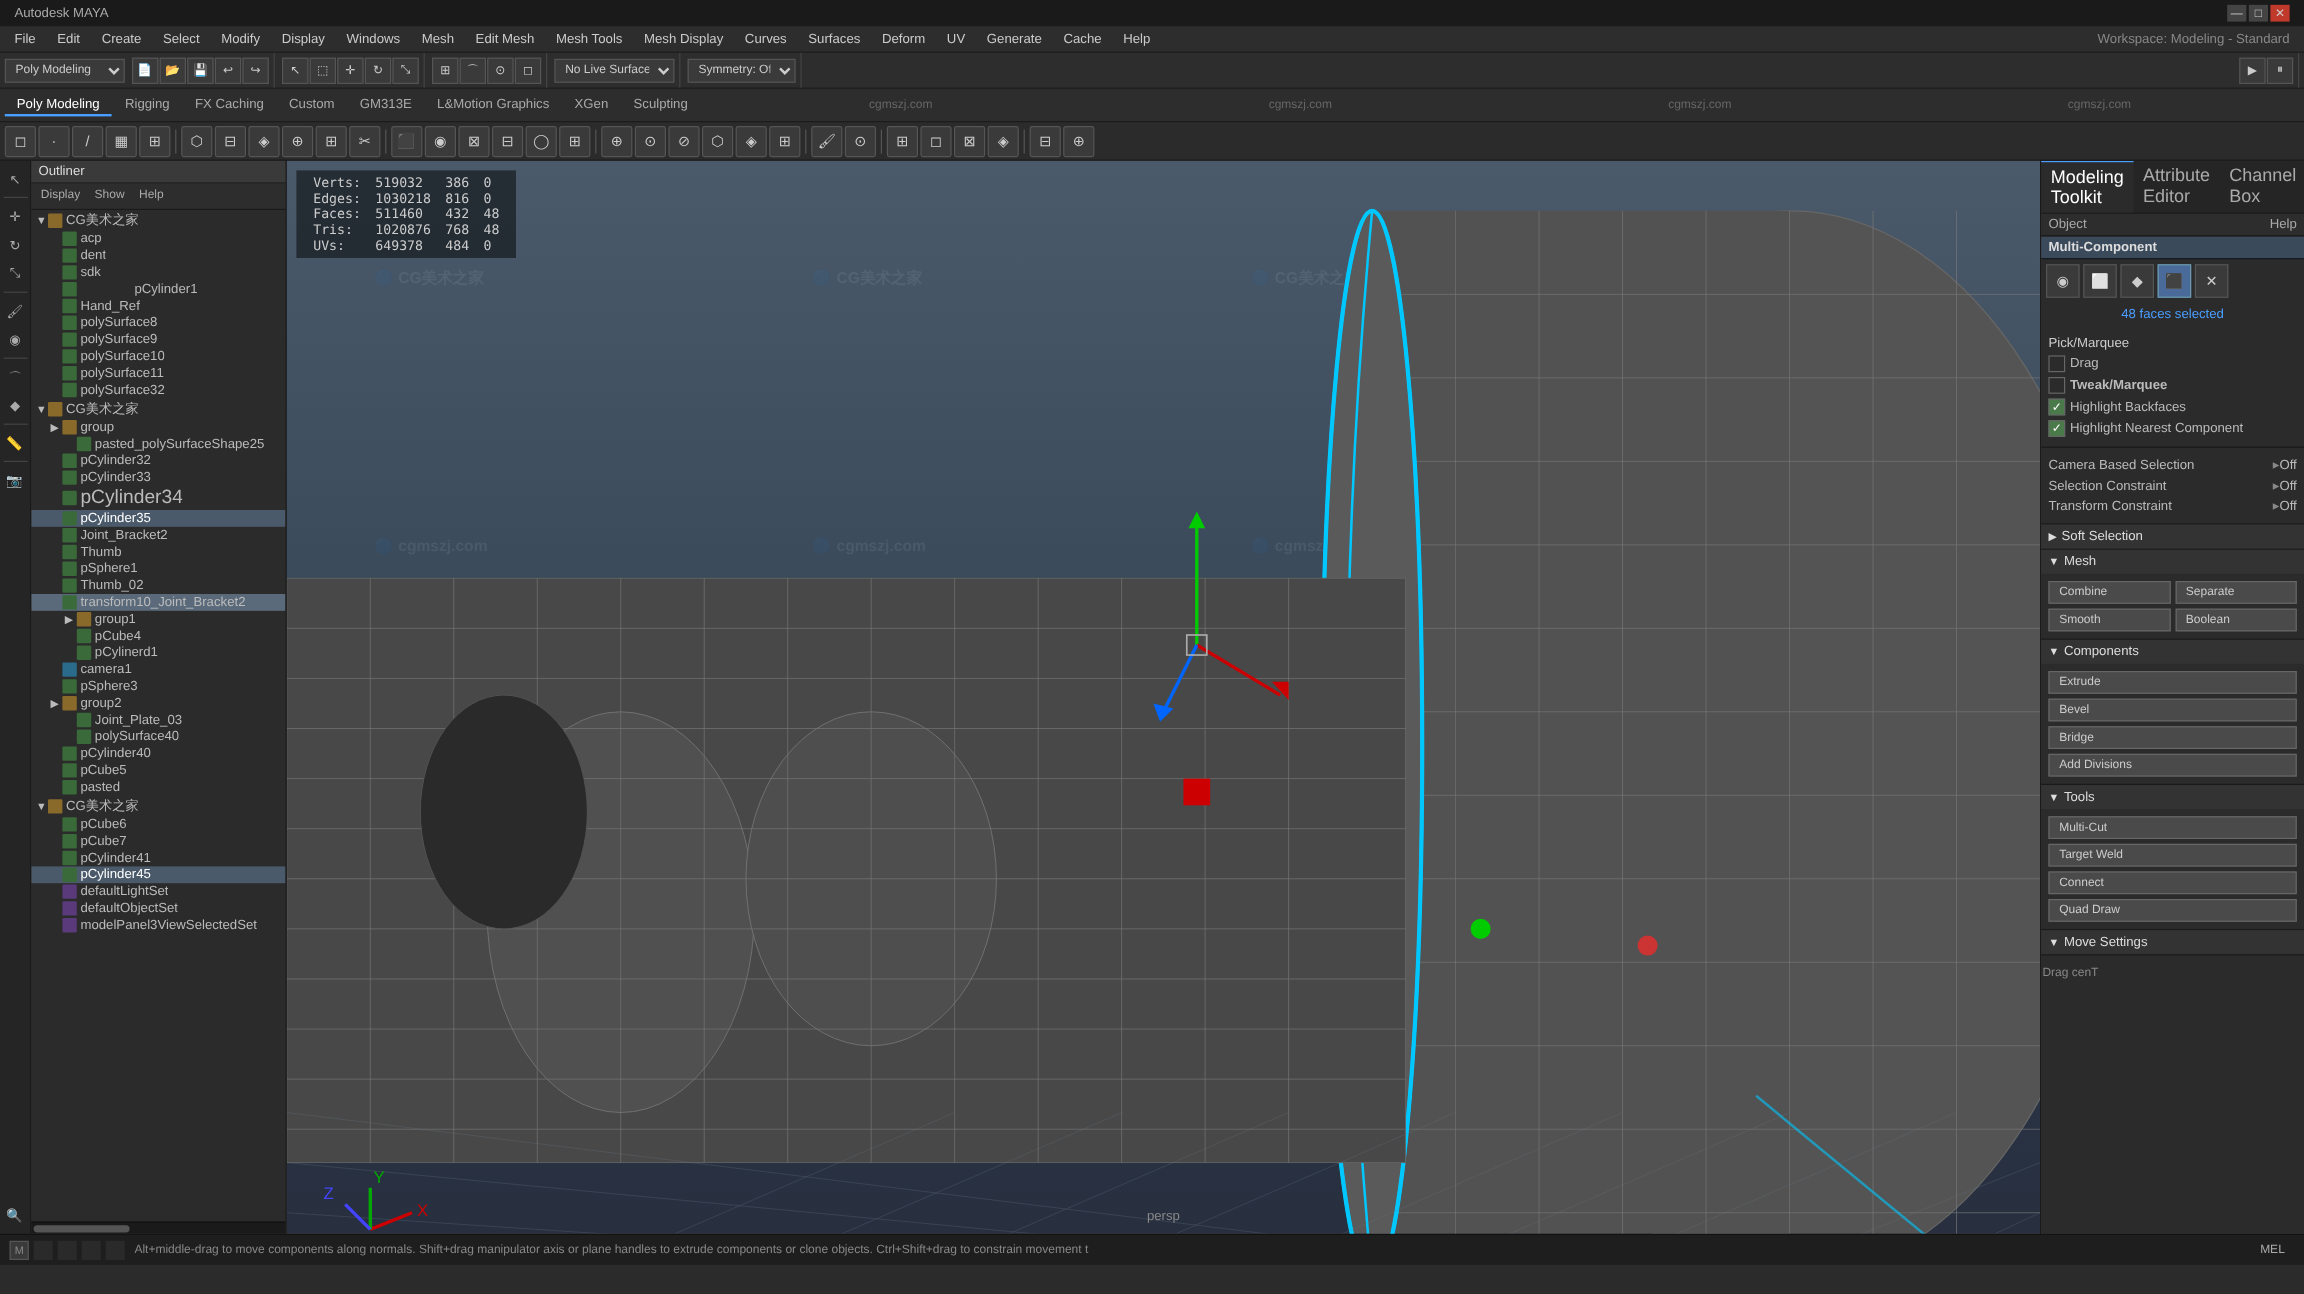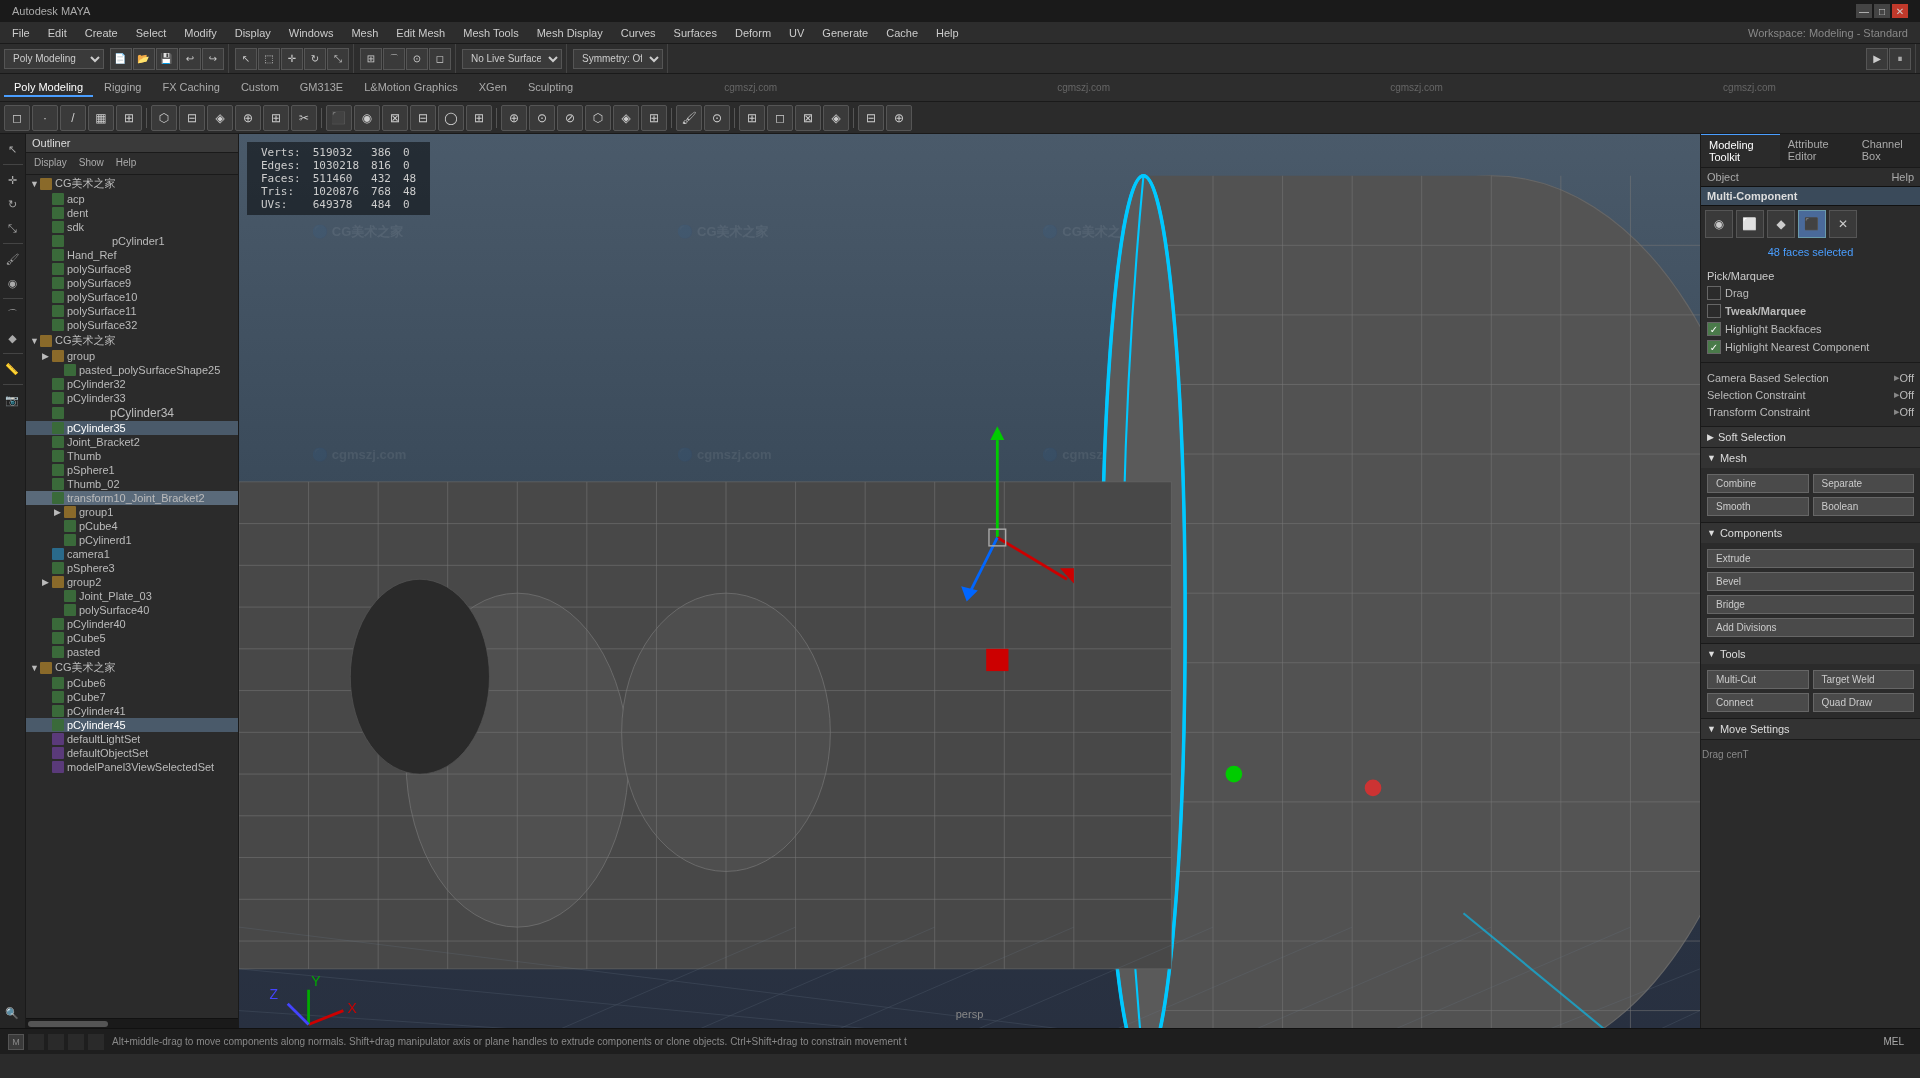--- a/index.html
+++ b/index.html
@@ -61,21 +61,21 @@
 
     
     #persp-label { position: absolute; bottom: 8px; left: 50%; transform: translateX(-50%); font-size: 11px; color: #888; }
 
     
     #mesh-view { position: absolute; top: 0; left: 0; right: 0; bottom: 0; }
 
     
     #right-panel { width: 220px; background: #2b2b2b; border-left: 1px solid #1a1a1a; display: flex; flex-direction: column; overflow-y: auto; }
     #right-tabs { display: flex; background: #252525; border-bottom: 1px solid #1a1a1a; }
-    .rtab { padding: 4px 8px; font-size: 11px; color: #aaa; cursor: pointer; }
+    .rtab { padding: 4px 8px; font-size: 15px; color: #aaa; cursor: pointer; }
     .rtab.active { background: #2b2b2b; color: #fff; border-top: 1px solid #4a9eff; }
 
     .rpanel-section { border-bottom: 1px solid #1a1a1a; }
     .rpanel-header { display: flex; align-items: center; padding: 4px 6px; background: #333; cursor: pointer; font-size: 11px; color: #ddd; }
     .rpanel-content { padding: 6px; }
 
     .rp-row { display: flex; align-items: center; padding: 2px 0; font-size: 11px; }
     .tool-btn { padding: 3px 8px; background: #4a4a4a; border: 1px solid #666; color: #ccc; font-size: 10px; cursor: pointer; }
 
     
@@ -378,21 +378,21 @@
         <div class="ol-item">
           <span class="ol-indent"></span>
           <span class="ol-expand"></span>
           <span class="ol-icon" style="width: 12px; height: 12px; background: rgb(58, 106, 58); border-radius: 1px; margin-right: 3px; flex-shrink: 0; display: inline-block;"></span>
           <span style="font-size: 11px; overflow: hidden; text-overflow: ellipsis;">pCylinder33</span>
         </div>
         <div class="ol-item">
           <span class="ol-indent"></span>
           <span class="ol-expand"></span>
           <span class="ol-icon" style="width: 12px; height: 12px; background: rgb(58, 106, 58); border-radius: 1px; margin-right: 3px; flex-shrink: 0; display: inline-block;"></span>
-          <span style="font-size: 12px; overflow: hidden; text-overflow: ellipsis; margin-left: 43px;">pCylinder34</span>
+          <span style="font-size: 16px; overflow: hidden; text-overflow: ellipsis;">pCylinder34</span>
         </div>
         <div class="ol-item selected">
           <span class="ol-indent"></span>
           <span class="ol-expand"></span>
           <span class="ol-icon" style="width: 12px; height: 12px; background: rgb(58, 106, 58); border-radius: 1px; margin-right: 3px; flex-shrink: 0; display: inline-block;"></span>
           <span style="font-size: 11px; overflow: hidden; text-overflow: ellipsis;">pCylinder35</span>
         </div>
         <div class="ol-item">
           <span class="ol-indent"></span>
           <span class="ol-expand"></span>
@@ -862,21 +862,21 @@
         </div>
       </div>
     </div>
 
     <div class="rpanel-section">
       <div class="rpanel-header">
         <span class="section-arrow">▼</span>
         <span>Tools</span>
       </div>
       <div class="rpanel-content">
-        <div style="display:grid;grid-template-columns:1fr 1fr;gap:4px;">
+        <div style="display:grid;grid-template-columns:1fr;gap:4px;">
           <div class="tool-btn">Multi-Cut</div>
           <div class="tool-btn">Target Weld</div>
           <div class="tool-btn">Connect</div>
           <div class="tool-btn">Quad Draw</div>
         </div>
       </div>
     </div>
 
     <div class="rpanel-section">
       <div class="rpanel-header">

